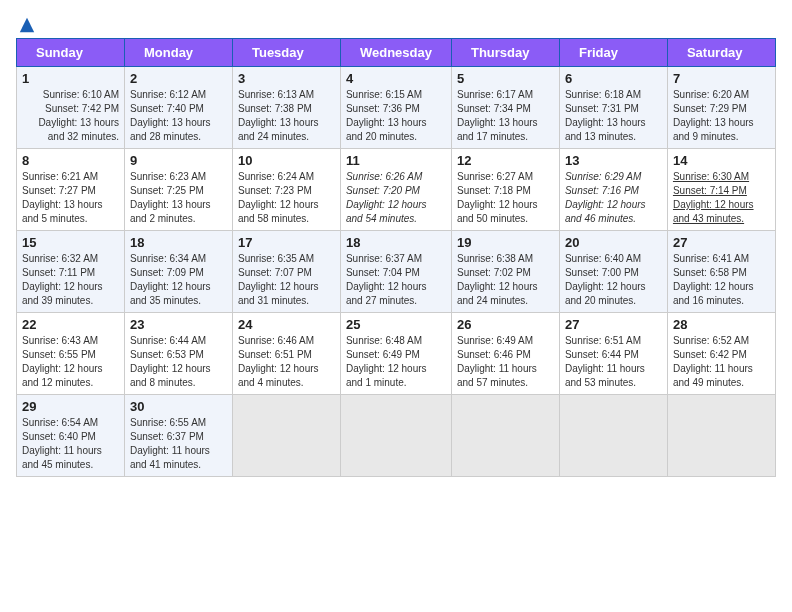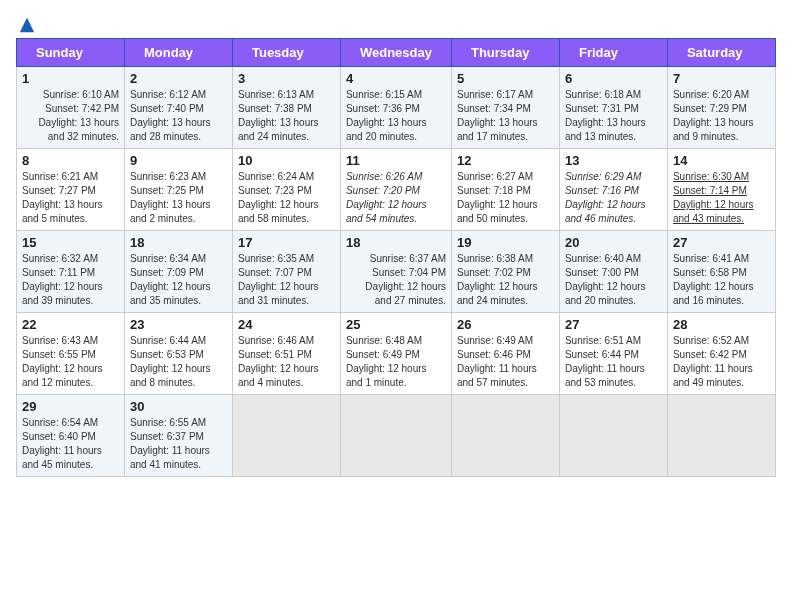--- a/index.html
+++ b/index.html
@@ -244,21 +244,21 @@
         </td>
         <td>
           <span class="day-number">17</span>
           <div class="day-info" style="white-space: pre-line;">Sunrise: 6:35 AM
 Sunset: 7:07 PM
 Daylight: 12 hours
 and 31 minutes.</div>
         </td>
         <td>
           <span class="day-number">18</span>
-          <div class="day-info" style="white-space: pre-line; text-align: right;">Sunrise: 6:37 AM
+          <div class="day-info" style="white-space: pre-line;">Sunrise: 6:37 AM
 Sunset: 7:04 PM
 Daylight: 12 hours
 and 27 minutes.</div>
         </td>
         <td>
           <span class="day-number">19</span>
           <div class="day-info" style="white-space: pre-line;">Sunrise: 6:38 AM
 Sunset: 7:02 PM
 Daylight: 12 hours
 and 24 minutes.</div>

